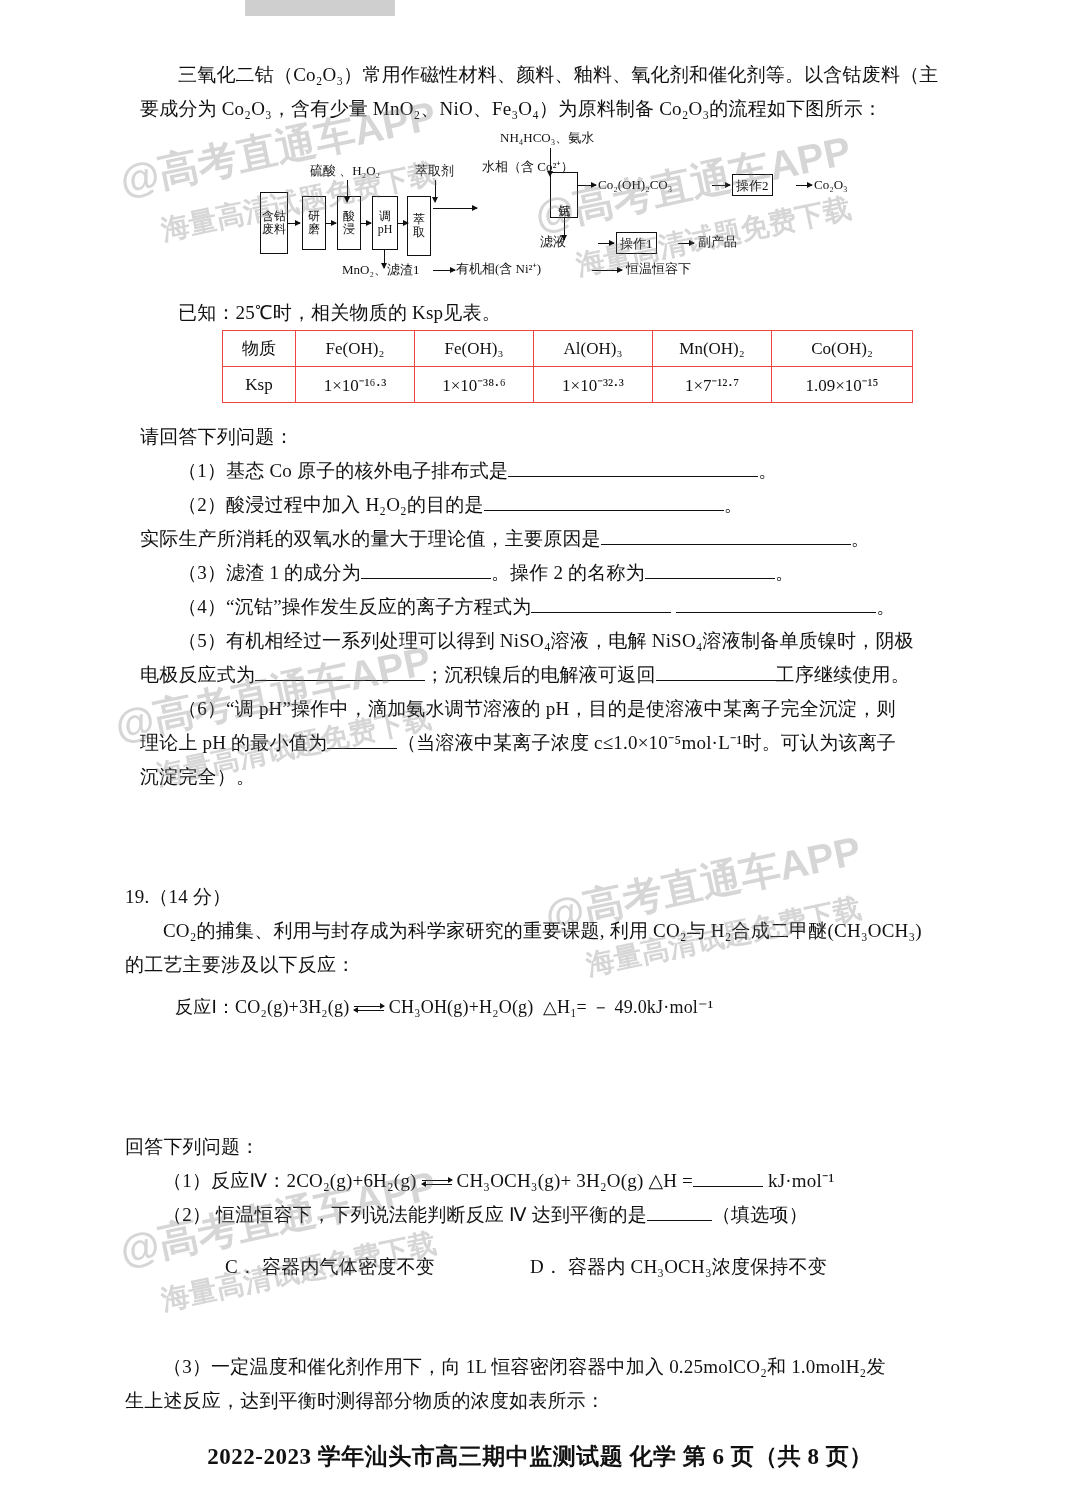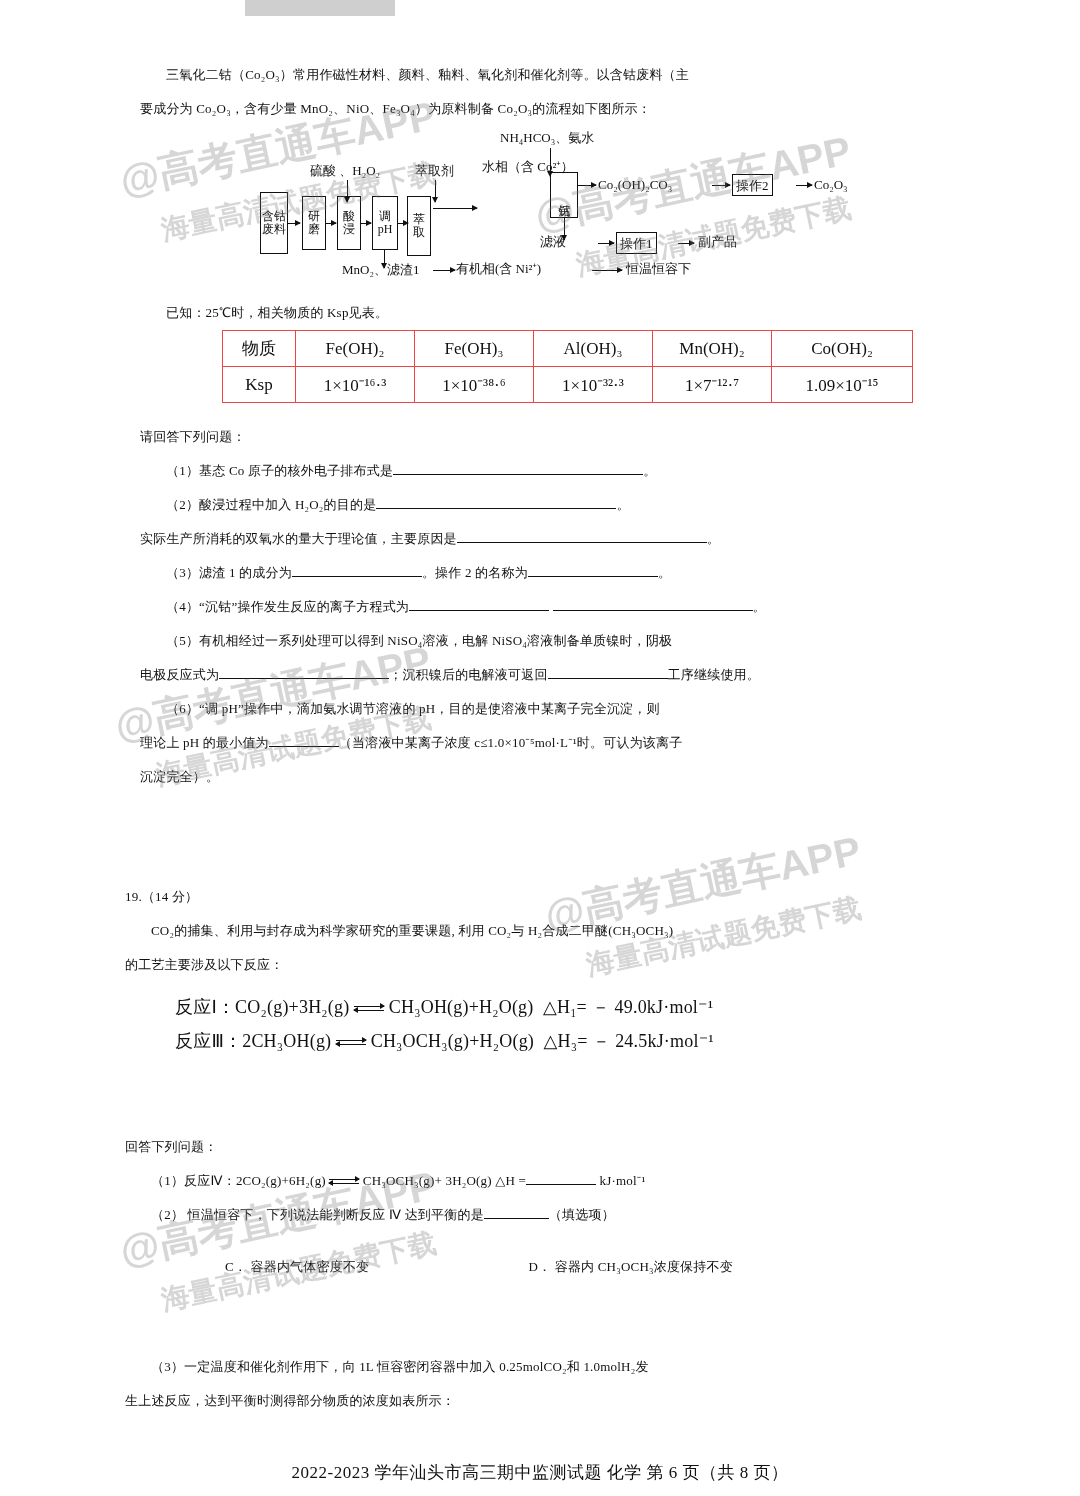--- a/index.html
+++ b/index.html
@@ -13,21 +13,21 @@
   }
   .page{
     position:absolute;inset:0;
     padding:0;
   }
   .scan-top{
     position:absolute;top:0;left:245px;width:150px;height:16px;
     background:#cfcfcf;
   }
   .para{
-    font-size:13px;line-height:34px;
+    font-size:19px;line-height:34px;
     margin:0;
     letter-spacing:0.2px;
   }
   .blk{ position:absolute; }
 
   
   .flow{position:absolute;left:250px;top:130px;width:640px;height:160px;font-size:13px;line-height:15px;}
   .flow .lbl{position:absolute;white-space:nowrap;}
   .boxv{
     position:absolute;border:1px solid #111;box-sizing:border-box;
@@ -70,22 +70,22 @@
     color:rgba(120,120,120,0.30);
     font-family:"Liberation Sans", sans-serif;
     font-weight:bold;
     white-space:nowrap;
     transform-origin:left top;
     pointer-events:none;
     user-select:none;
   }
   .wm .l2{display:block;}
   .footer{
-    position:absolute;left:0;bottom:12px;width:1080px;text-align:center;
-    font-size:17px;letter-spacing:0.5px;
+    position:absolute;left:0;bottom:24px;width:1080px;text-align:center;
+    font-size:23px;letter-spacing:0.5px;font-weight:bold;
   }
   .blank{display:inline-block;border-bottom:1px solid #111;}
   .rev{display:inline-block;position:relative;width:30px;height:12px;vertical-align:middle;}
   .rev:before{content:"";position:absolute;left:0;top:3px;width:30px;height:1px;background:#111;}
   .rev:after{content:"";position:absolute;left:0;top:7px;width:30px;height:1px;background:#111;}
   .revtip1{position:absolute;right:-1px;top:0px;border-left:5px solid #111;border-top:3px solid transparent;border-bottom:3px solid transparent;}
   .revtip2{position:absolute;left:-1px;top:4px;border-right:5px solid #111;border-top:3px solid transparent;border-bottom:3px solid transparent;}
 </style>
 </head>
 <body>
@@ -211,25 +211,20 @@
     <p class="para" style="text-indent:2em;">CO₂的捕集、利用与封存成为科学家研究的重要课题, 利用 CO₂与 H₂合成二甲醚(CH₃OCH₃)</p>
     <p class="para">的工艺主要涉及以下反应：</p>
   </div>
 
   <div class="blk" style="left:175px;top:990px;width:820px;">
     <p class="para" style="font-size:18px;">
       <span>反应Ⅰ：</span><span>CO₂(g)+3H₂(g)</span>
       <span class="rev"><i class="revtip1"></i><i class="revtip2"></i></span>
       <span>CH₃OH(g)+H₂O(g)</span>&nbsp;&nbsp;<span>△H₁= － 49.0kJ·mol⁻¹</span>
     </p>
-    <p class="para" style="font-size:18px;">
-      <span>反应Ⅲ：</span><span>2CH₃OH(g)</span>
-      <span class="rev"><i class="revtip1"></i><i class="revtip2"></i></span>
-      <span>CH₃OCH₃(g)+H₂O(g)</span>&nbsp;&nbsp;<span>△H₃= － 24.5kJ·mol⁻¹</span>
-    </p>
   </div>
 
   <div class="blk" style="left:125px;top:1130px;width:860px;">
     <p class="para">回答下列问题：</p>
     <p class="para" style="text-indent:2em;">
       <span>（1）反应Ⅳ：2CO₂(g)+6H₂(g)</span>
       <span class="rev"><i class="revtip1"></i><i class="revtip2"></i></span>
       <span>CH₃OCH₃(g)+ 3H₂O(g)      △H =</span><span class="blank" style="width:70px;"></span>
       <span>kJ·mol⁻¹</span>
     </p>

